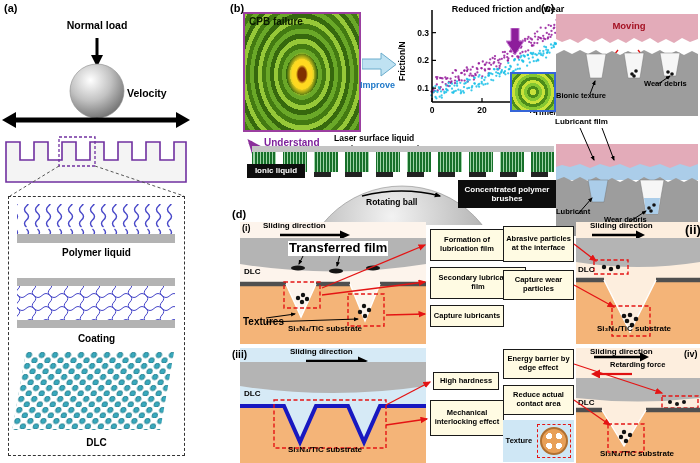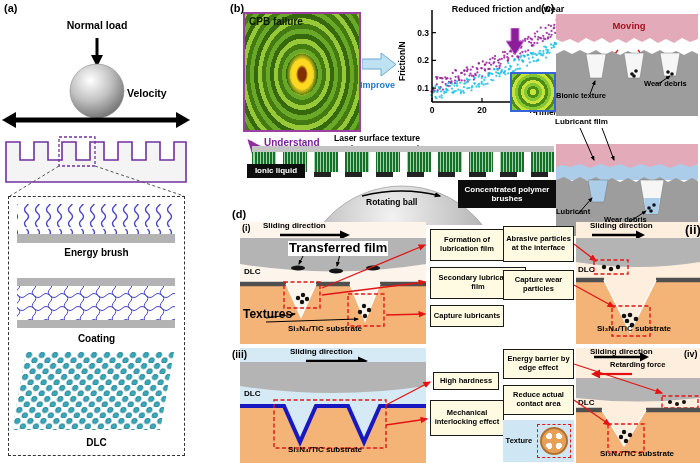--- a/index.html
+++ b/index.html
@@ -71,21 +71,21 @@
     </defs>
     <rect x="7" y="6" width="158" height="30" fill="url(#brushp)"></rect>
     <rect x="7" y="36" width="158" height="9" fill="#b3b3b3"></rect>
     <rect x="7" y="80" width="158" height="8" fill="#b3b3b3"></rect>
     <rect x="7" y="88" width="158" height="34" fill="url(#meshp)"></rect>
     <rect x="7" y="122" width="158" height="8" fill="#b3b3b3"></rect>
     <g transform="translate(16,154) skewX(-10)">
         <rect width="148" height="78" fill="url(#dlcp)"></rect>
       </g>
   </svg>
-  <div class="lbl" style="left:28px;top:247px;width:137px;text-align:center;font-size:10px">Energy brush</div>
+  <div class="lbl" style="left:28px;top:247px;width:137px;text-align:center;font-size:10px">Polymer liquid</div>
   <div class="lbl" style="left:28px;top:333px;width:137px;text-align:center;font-size:10px">Coating</div>
   <div class="lbl" style="left:28px;top:437px;width:137px;text-align:center;font-size:10px">DLC</div>
 
   <div class="lbl" style="left:230px;top:2px;font-size:11px">(b)</div>
 
   <div class="abs" style="left:243px;top:12px;width:118px;height:120px;border:2px solid #9b3fa0;box-sizing:border-box;
        background:
         radial-gradient(ellipse 10px 16px at 50% 52%, #803000 0 40%, rgba(0,0,0,0) 60%),
         radial-gradient(ellipse 22px 32px at 50% 52%, #ffd820 0 45%, rgba(255,216,32,0) 70%),
         repeating-radial-gradient(ellipse 55px 70px at 50% 52%, #6aa828 0 4px, #437a12 4px 8px, #96c838 8px 12px, #36680e 12px 16px),
@@ -448,21 +448,21 @@
   <div class="lbl" style="left:264px;top:137px;font-size:10px;color:#7d1f9b">Understand</div>
   <svg class="abs" style="left:238px;top:128px" width="150" height="48" viewBox="0 0 150 48">
     <defs>
         <marker id="ph" orient="auto" markerWidth="7" markerHeight="7" refX="5" refY="2.5">
           <path d="M0,0 L6,2.5 L0,5 Z" fill="#8b2f9b"></path>
         </marker>
       </defs>
     <path d="M118,34 C85,46 35,42 12,14" stroke="#8b2f9b" stroke-width="4" fill="none" marker-end="url(#ph)"></path>
   </svg>
 
-  <div class="lbl" style="left:332px;top:134px;font-size:8.5px;background:#fff;padding:0 2px">Laser surface texture</div>
+  <div class="lbl" style="left:332px;top:134px;font-size:8.5px;background:#fff;padding:0 2px">Laser surface liquid</div>
   <svg class="abs" style="left:330px;top:144px" width="110" height="14" viewBox="0 0 110 14">
     <defs>
         <marker id="lh" orient="auto" markerWidth="6" markerHeight="6" refX="4" refY="2">
           <path d="M0,0 L5,2 L0,4 Z" fill="#000"></path>
         </marker>
       </defs>
     <line x1="22" y1="1" x2="22" y2="9" stroke="#000" stroke-width="1" marker-end="url(#lh)"></line>
     <line x1="88" y1="1" x2="88" y2="9" stroke="#000" stroke-width="1" marker-end="url(#lh)"></line>
   </svg>
   <div class="abs" style="left:252px;top:146px;width:302px;height:6px;background:#c4c4c4"></div>
@@ -566,21 +566,21 @@
     <rect x="108" y="72" width="36" height="32" fill="none" stroke="#e41414" stroke-width="1.4" stroke-dasharray="4,2.5"></rect>
     <line x1="64" y1="32" x2="59" y2="42" stroke="#000" stroke-width="1" marker-end="url(#bhi)"></line>
     <line x1="100" y1="32" x2="97" y2="44" stroke="#000" stroke-width="1" marker-end="url(#bhi)"></line>
     <line x1="26" y1="96" x2="55" y2="92" stroke="#000" stroke-width="1" marker-end="url(#bhi)"></line>
     <line x1="26" y1="100" x2="118" y2="97" stroke="#000" stroke-width="1" marker-end="url(#bhi)"></line>
   </svg>
   <div class="lbl" style="left:242px;top:223px;font-size:9px">(i)</div>
   <div class="lbl" style="left:263px;top:222px;font-size:8px">Sliding direction</div>
   <div class="lbl" style="left:288px;top:241px;font-size:13px;background:#fff;padding:0 1px">Transferred film</div>
   <div class="lbl" style="left:244px;top:268px;font-size:8px">DLC</div>
-  <div class="lbl" style="left:243px;top:308px;font-size:12px">Textures</div>
+  <div class="lbl" style="left:243px;top:316px;font-size:10px">Textures</div>
   <div class="lbl" style="left:288px;top:325px;font-size:8px">Si₃N₄/TiC substrate</div>
 
   <svg class="abs" style="left:576px;top:222px" width="124" height="122" viewBox="0 0 124 122">
     <rect width="124" height="122" fill="#fdeede"></rect>
     <line x1="16" y1="13" x2="60" y2="13" stroke="#000" stroke-width="2.4"></line>
     <polygon points="60,8.5 60,17.5 69,13" fill="#000"></polygon>
     <path d="M0,16 H124 V40 Q62,50 0,40 Z" fill="#b4b4b4"></path>
     <circle cx="28" cy="45" r="2.2" fill="#111"></circle>
       <circle cx="35" cy="47" r="2.2" fill="#111"></circle>
       <circle cx="42" cy="45" r="2.2" fill="#111"></circle>

